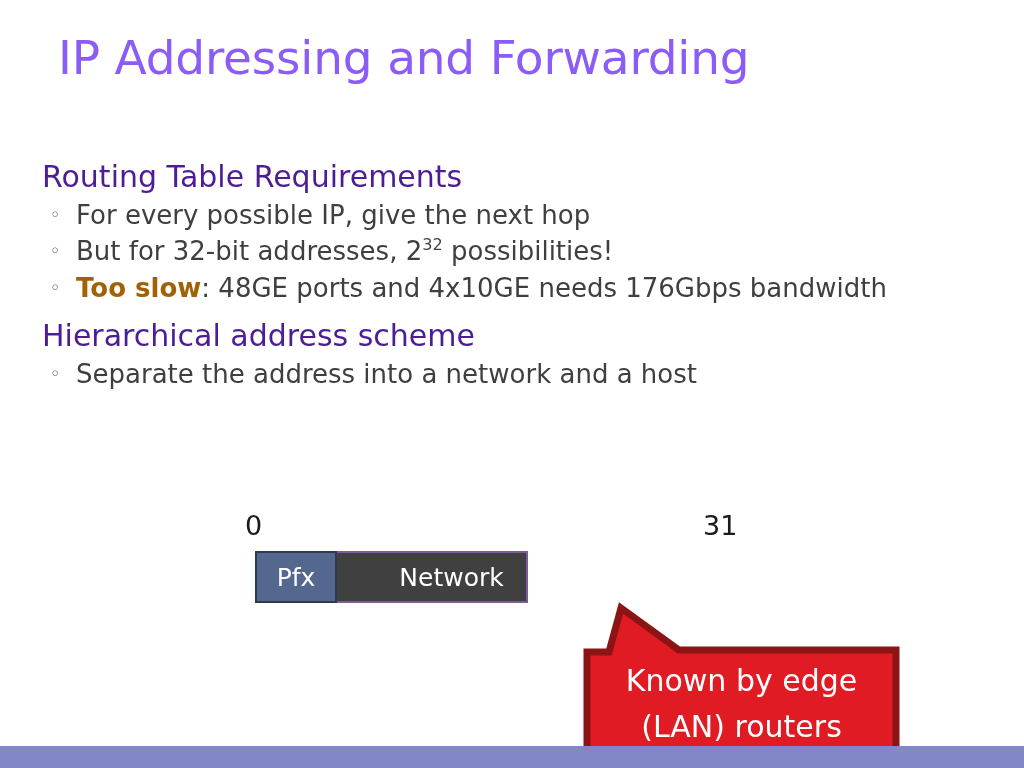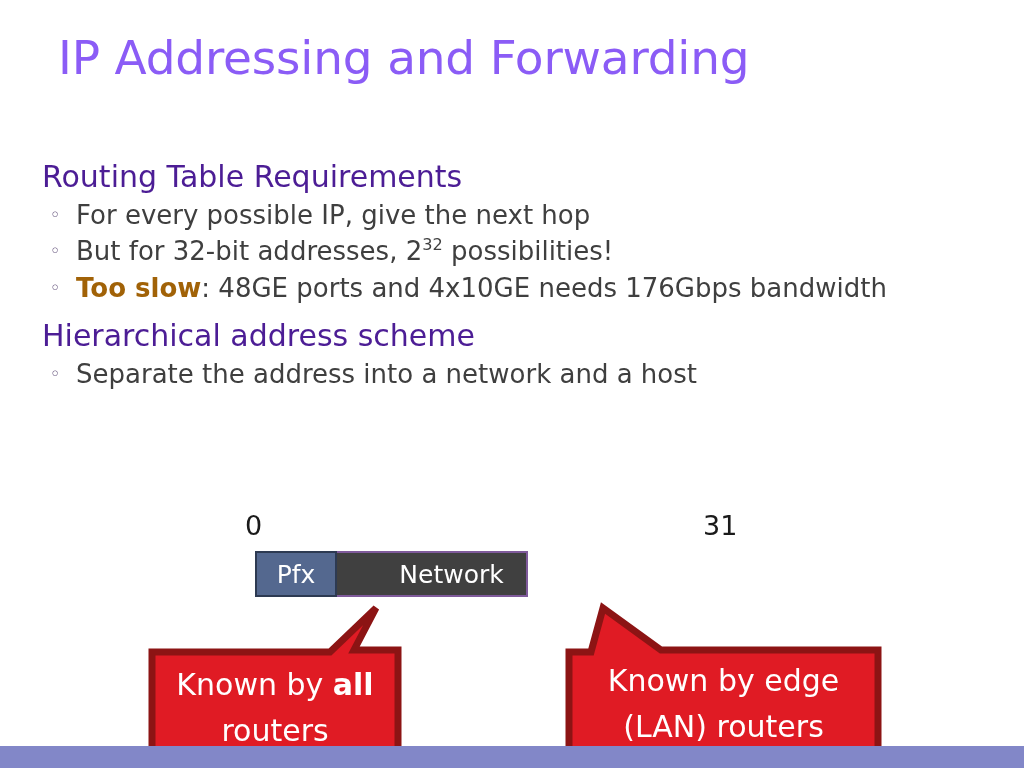--- a/index.html
+++ b/index.html
@@ -78,21 +78,21 @@
     font-size: 27px;
     color: #1a1a1a;
     line-height: 1;
   }
   .bit-label.zero { left: 245px; top: 512px; }
   .bit-label.thirtyone { left: 703px; top: 512px; }
 
   .addr-seg {
     position: absolute;
     top: 551px;
-    height: 46px;
+    height: 52px;
     box-sizing: border-box;
     display: flex;
     align-items: center;
     justify-content: center;
     color: #ffffff;
     font-size: 25px;
     line-height: 1;
   }
   .seg-pfx {
     left: 255px;
@@ -124,21 +124,21 @@
     font-size: 30px;
     line-height: 1.52;
     text-align: center;
     width: 100%;
     left: 0;
   }
   .callout-text b { font-weight: 700; }
 
   .callout-left  { left: 148px; top: 600px; width: 254px; height: 162px; }
   .callout-left .callout-text  { top: 62px; }
-  .callout-right { left: 565px; top: 598px; width: 317px; height: 162px; }
+  .callout-right { left: 583px; top: 598px; width: 317px; height: 162px; }
   .callout-right .callout-text { top: 60px; }
 
   
   .footer-bar {
     position: absolute;
     left: 0;
     top: 746px;
     width: 1024px;
     height: 22px;
     background: #8287c8;
@@ -186,29 +186,20 @@
 </div>
 
 <div class="diagram">
 
   <div class="bit-label zero">0</div>
   <div class="bit-label thirtyone">31</div>
 
   <div class="addr-seg seg-pfx">Pfx</div>
   <div class="addr-seg seg-network">Network</div>
 
-  <div class="callout callout-left">
-    <svg width="254" height="162" viewBox="0 0 254 162">
-      <path d="M 4 52 L 182 52 L 228 8 L 206 50 L 250 50 L 250 158 L 4 158 Z" fill="#e01b24" stroke="#8c1414" stroke-width="7" stroke-linejoin="miter"></path>
-    </svg>
-    <div class="callout-text">
-      <span>Known by </span><b>all</b><br>
-      <span>routers</span>
-    </div>
-  </div>
 
   <div class="callout callout-right">
     <svg width="317" height="162" viewBox="0 0 317 162">
       <path d="M 4 54 L 26 54 L 38 10 L 96 52 L 313 52 L 313 158 L 4 158 Z" fill="#e01b24" stroke="#8c1414" stroke-width="7" stroke-linejoin="miter"></path>
     </svg>
     <div class="callout-text">
       <span>Known by edge</span><br>
       <span>(LAN) routers</span>
     </div>
   </div>

